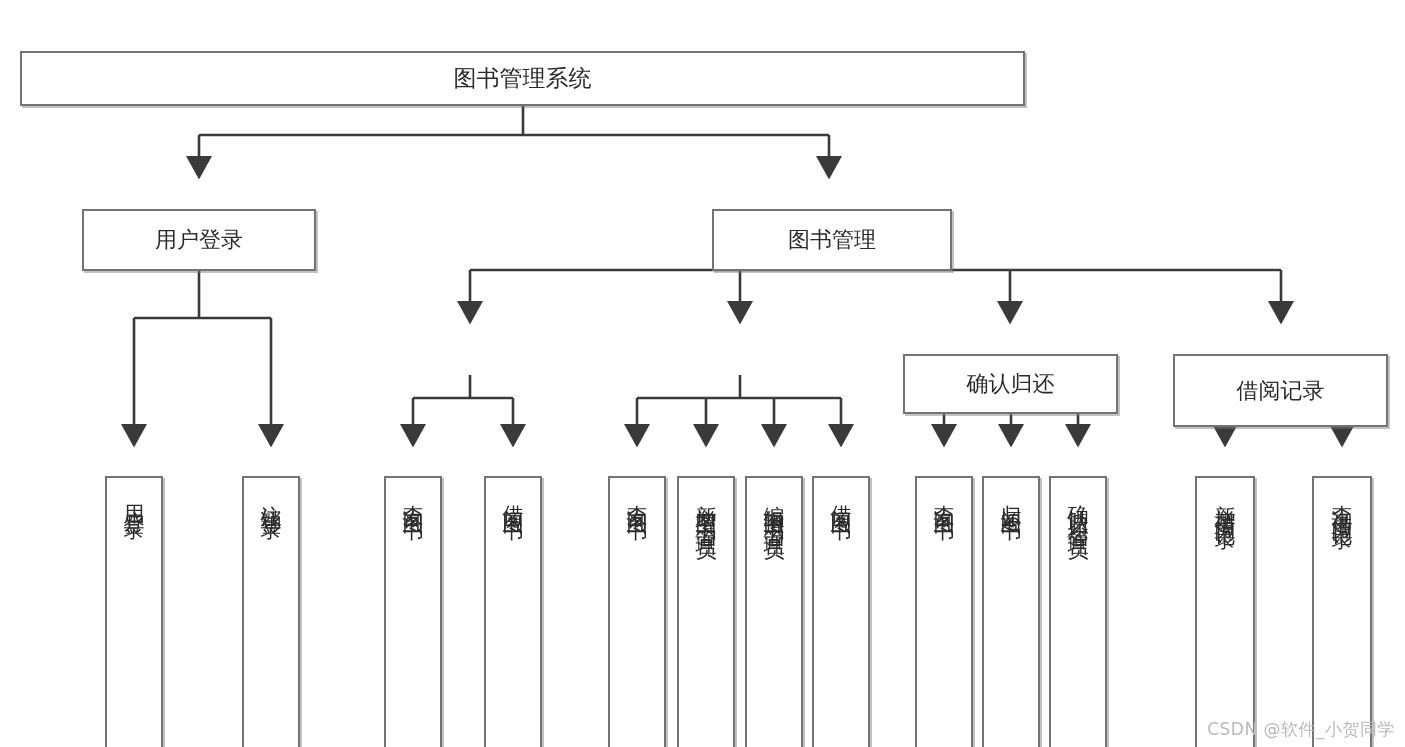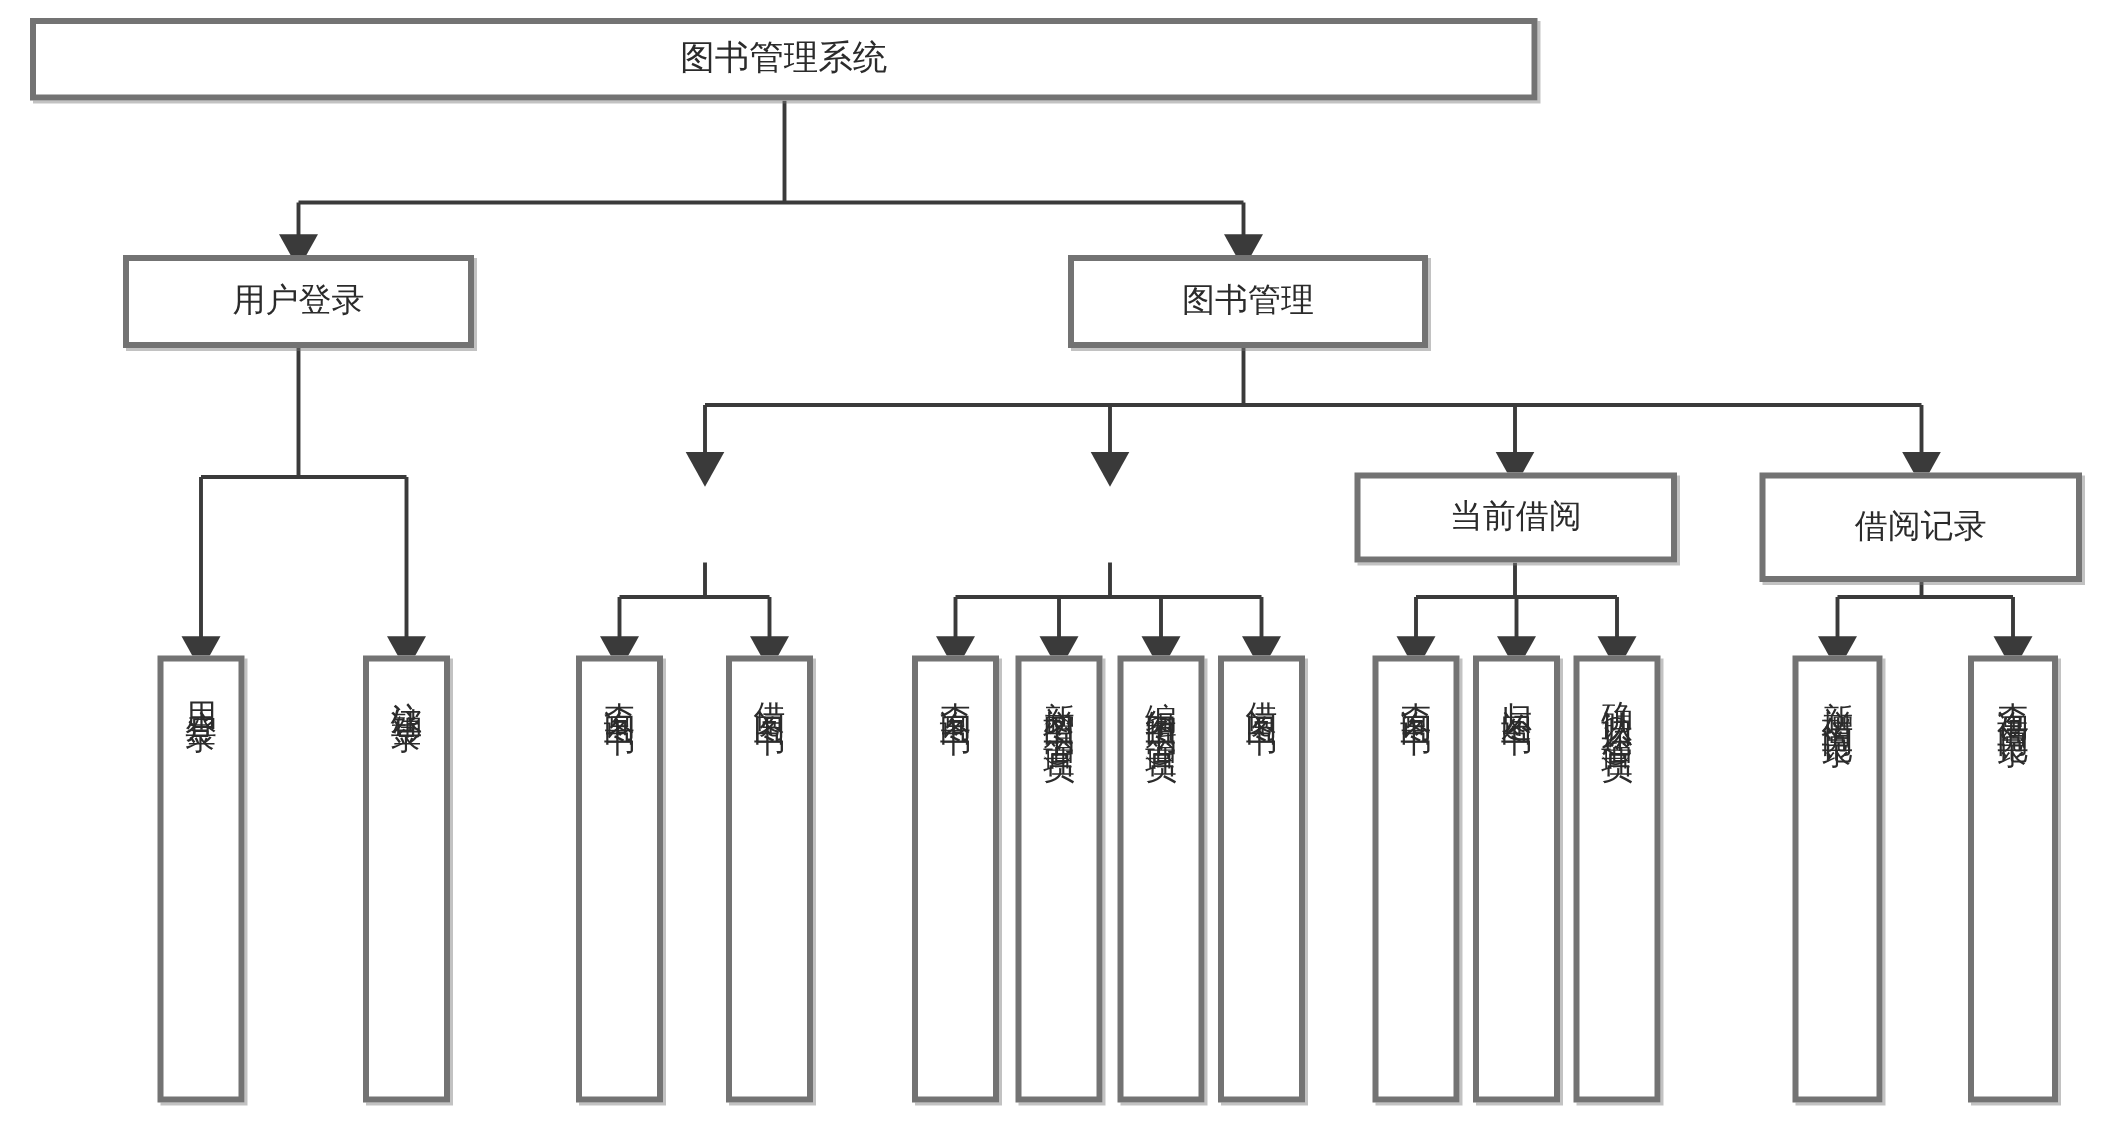--- a/index.html
+++ b/index.html
@@ -1,21 +1,21 @@
 <!DOCTYPE html>
 <html><head>
 <meta charset="utf-8">
 <style>
   html,body{margin:0;padding:0;background:#ffffff;}
   body{font-family:"DejaVu Sans","Liberation Sans",sans-serif;}
   #canvas{position:relative;width:1405px;height:747px;background:#ffffff;overflow:hidden;}
   svg#wires{position:absolute;left:0;top:0;width:1405px;height:747px;}
   .node{position:absolute;box-sizing:border-box;background:#ffffff;
-        border:4px solid #737373;display:flex;align-items:center;justify-content:center;
-        box-shadow:2px 2px 0 rgba(120,120,120,.45);}
+        border:2px solid #737373;display:flex;align-items:center;justify-content:center;
+        box-shadow:2px 2px 0 rgba(120,120,120,.45);margin-top:39px;}
   .node .lbl{color:#2b2b2b;line-height:1.18;text-align:center;white-space:pre-line;}
   .h-node .lbl{font-size:22px;}
   .root .lbl{font-size:23px;}
   .leaf{padding:10px 0 10px 0;align-items:flex-start;justify-content:center;}
   .leaf .lbl{writing-mode:vertical-rl;text-orientation:upright;font-size:21px;
              letter-spacing:5px;line-height:1.05;}
   .watermark{position:absolute;right:10px;bottom:6px;font-size:17px;color:#b9b9b9;
              letter-spacing:.5px;white-space:nowrap;}
 </style>
 </head>
@@ -78,21 +78,21 @@
   </div>
 
   <div class="node h-node" style="left:82px;top:170px;width:234px;height:62px;">
     <span class="lbl">用户登录</span>
   </div>
   <div class="node h-node" style="left:712px;top:170px;width:240px;height:62px;">
     <span class="lbl">图书管理</span>
   </div>
 
   <div class="node h-node" style="left:903px;top:315px;width:215px;height:60px;">
-    <span class="lbl">当前借阅</span>
+    <span class="lbl">确认归还</span>
   </div>
   <div class="node h-node" style="left:1173px;top:315px;width:215px;height:73px;">
     <span class="lbl">借阅记录</span>
   </div>
 
   <div class="node leaf" style="left:105px;top:437px;width:58px;height:298px;">
     <span class="lbl">用户登录</span>
   </div>
   <div class="node leaf" style="left:242px;top:437px;width:58px;height:298px;">
     <span class="lbl">注销登录</span>
@@ -128,13 +128,14 @@
     <span class="lbl">确认归还（管理员）</span>
   </div>
 
   <div class="node leaf" style="left:1195px;top:437px;width:60px;height:298px;">
     <span class="lbl">新增借阅记录</span>
   </div>
   <div class="node leaf" style="left:1312px;top:437px;width:60px;height:298px;">
     <span class="lbl">查询借阅记录</span>
   </div>
 
+  <div class="watermark">CSDN @软件_小贺同学</div>
 </div>
 
 </body></html>

